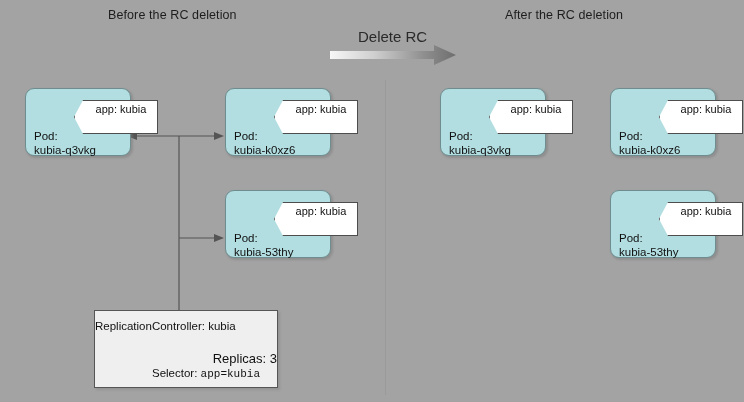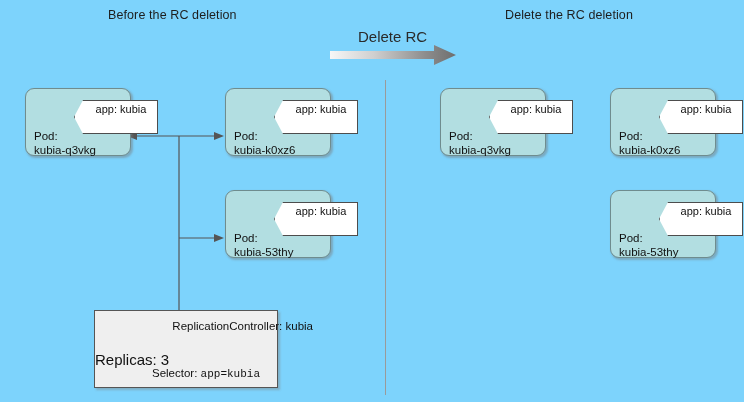--- a/index.html
+++ b/index.html
@@ -7,21 +7,21 @@
     padding: 0;
     background: #ffffff;
   }
   body {
     font-family: "Liberation Sans", sans-serif;
   }
   #canvas {
     position: relative;
     width: 744px;
     height: 402px;
-    background: #7dd3fc;
+    background: #a3a3a3;
     overflow: hidden;
   }
 
   
   .section-title {
     position: absolute;
     font-size: 12.5px;
     color: #1d1d1d;
     white-space: nowrap;
     letter-spacing: 0.1px;
@@ -85,33 +85,32 @@
     background: #efefef;
     border: 1px solid #555555;
     box-sizing: border-box;
     box-shadow: 1.5px 1.5px 2px rgba(130,130,130,0.45);
   }
   .rc-title {
     position: absolute;
     top: 9px;
     left: 0;
     width: 100%;
+    text-align: left;
+    font-size: 11.5px;
+    color: #101010;
+    white-space: nowrap;
+  }
+  .rc-replicas {
+    position: absolute;
+    top: 40px;
+    left: 0;
+    width: 100%;
     text-align: right;
-    font-size: 11.5px;
-    color: #101010;
-    white-space: nowrap;
-    padding-left: 36px;
-  }
-  .rc-replicas {
-    position: absolute;
-    top: 40px;
-    left: 0;
-    width: 100%;
-    text-align: left;
-    font-size: 15px;
+    font-size: 13px;
     color: #101010;
     white-space: nowrap;
   }
   .rc-selector {
     position: absolute;
     top: 56px;
     left: 0;
     width: 100%;
     text-align: center;
     font-size: 11.5px;
@@ -152,21 +151,21 @@
     position: absolute;
   }
 </style>
 </head>
 <body>
 
 <div id="canvas">
 
   <div class="section-title" style="left:108px; top:8px;">Before the RC deletion</div>
 
-  <div class="section-title" style="left:505px; top:8px;">Delete the RC deletion</div>
+  <div class="section-title" style="left:505px; top:8px;">After the RC deletion</div>
 
   <div class="delete-arrow-label" style="left:358px; top:28px;">Delete RC</div>
 
   <svg class="delete-arrow" style="left:330px; top:44px;" width="140" height="22">
     <defs>
       <linearGradient id="arrowGrad" x1="0" y1="0" x2="1" y2="0">
         <stop offset="0%" stop-color="#f7f7f7"></stop>
         <stop offset="35%" stop-color="#cfcfcf"></stop>
         <stop offset="75%" stop-color="#8e8e8e"></stop>
         <stop offset="100%" stop-color="#6e6e6e"></stop>

